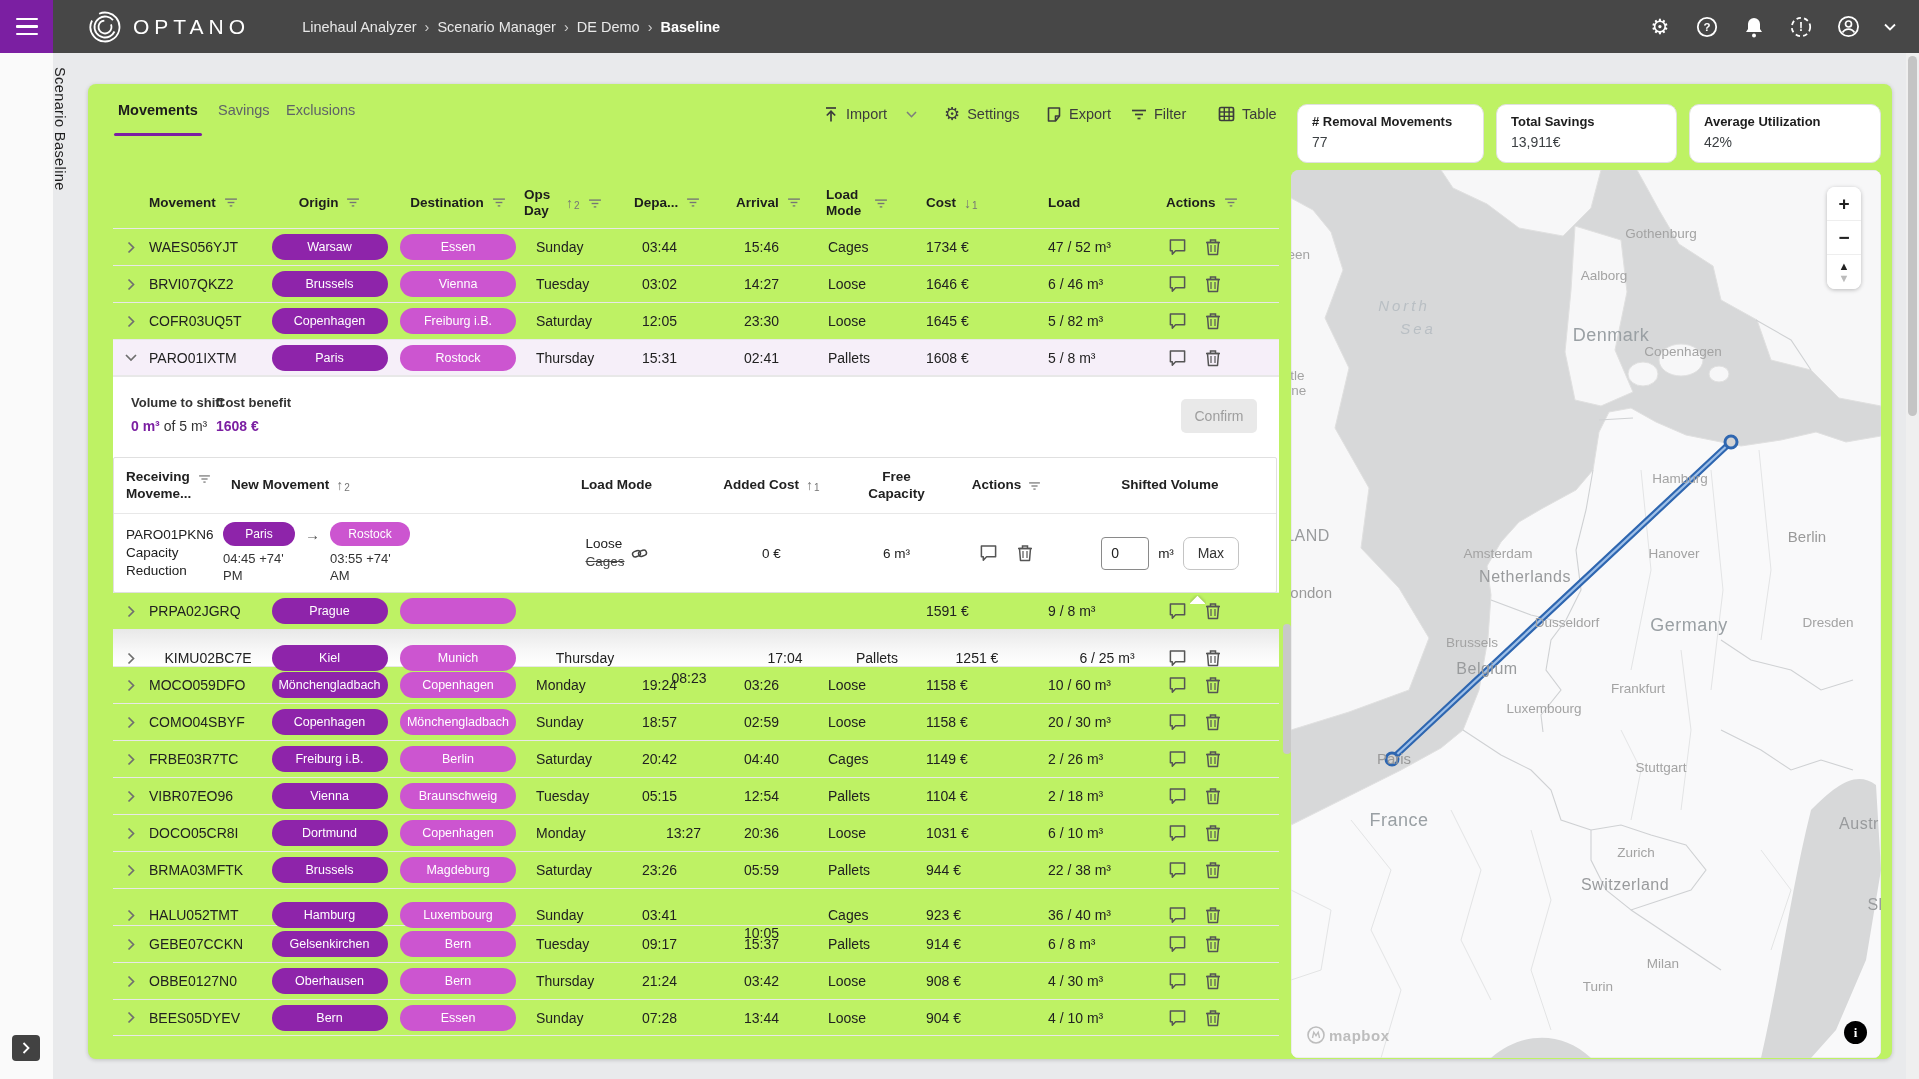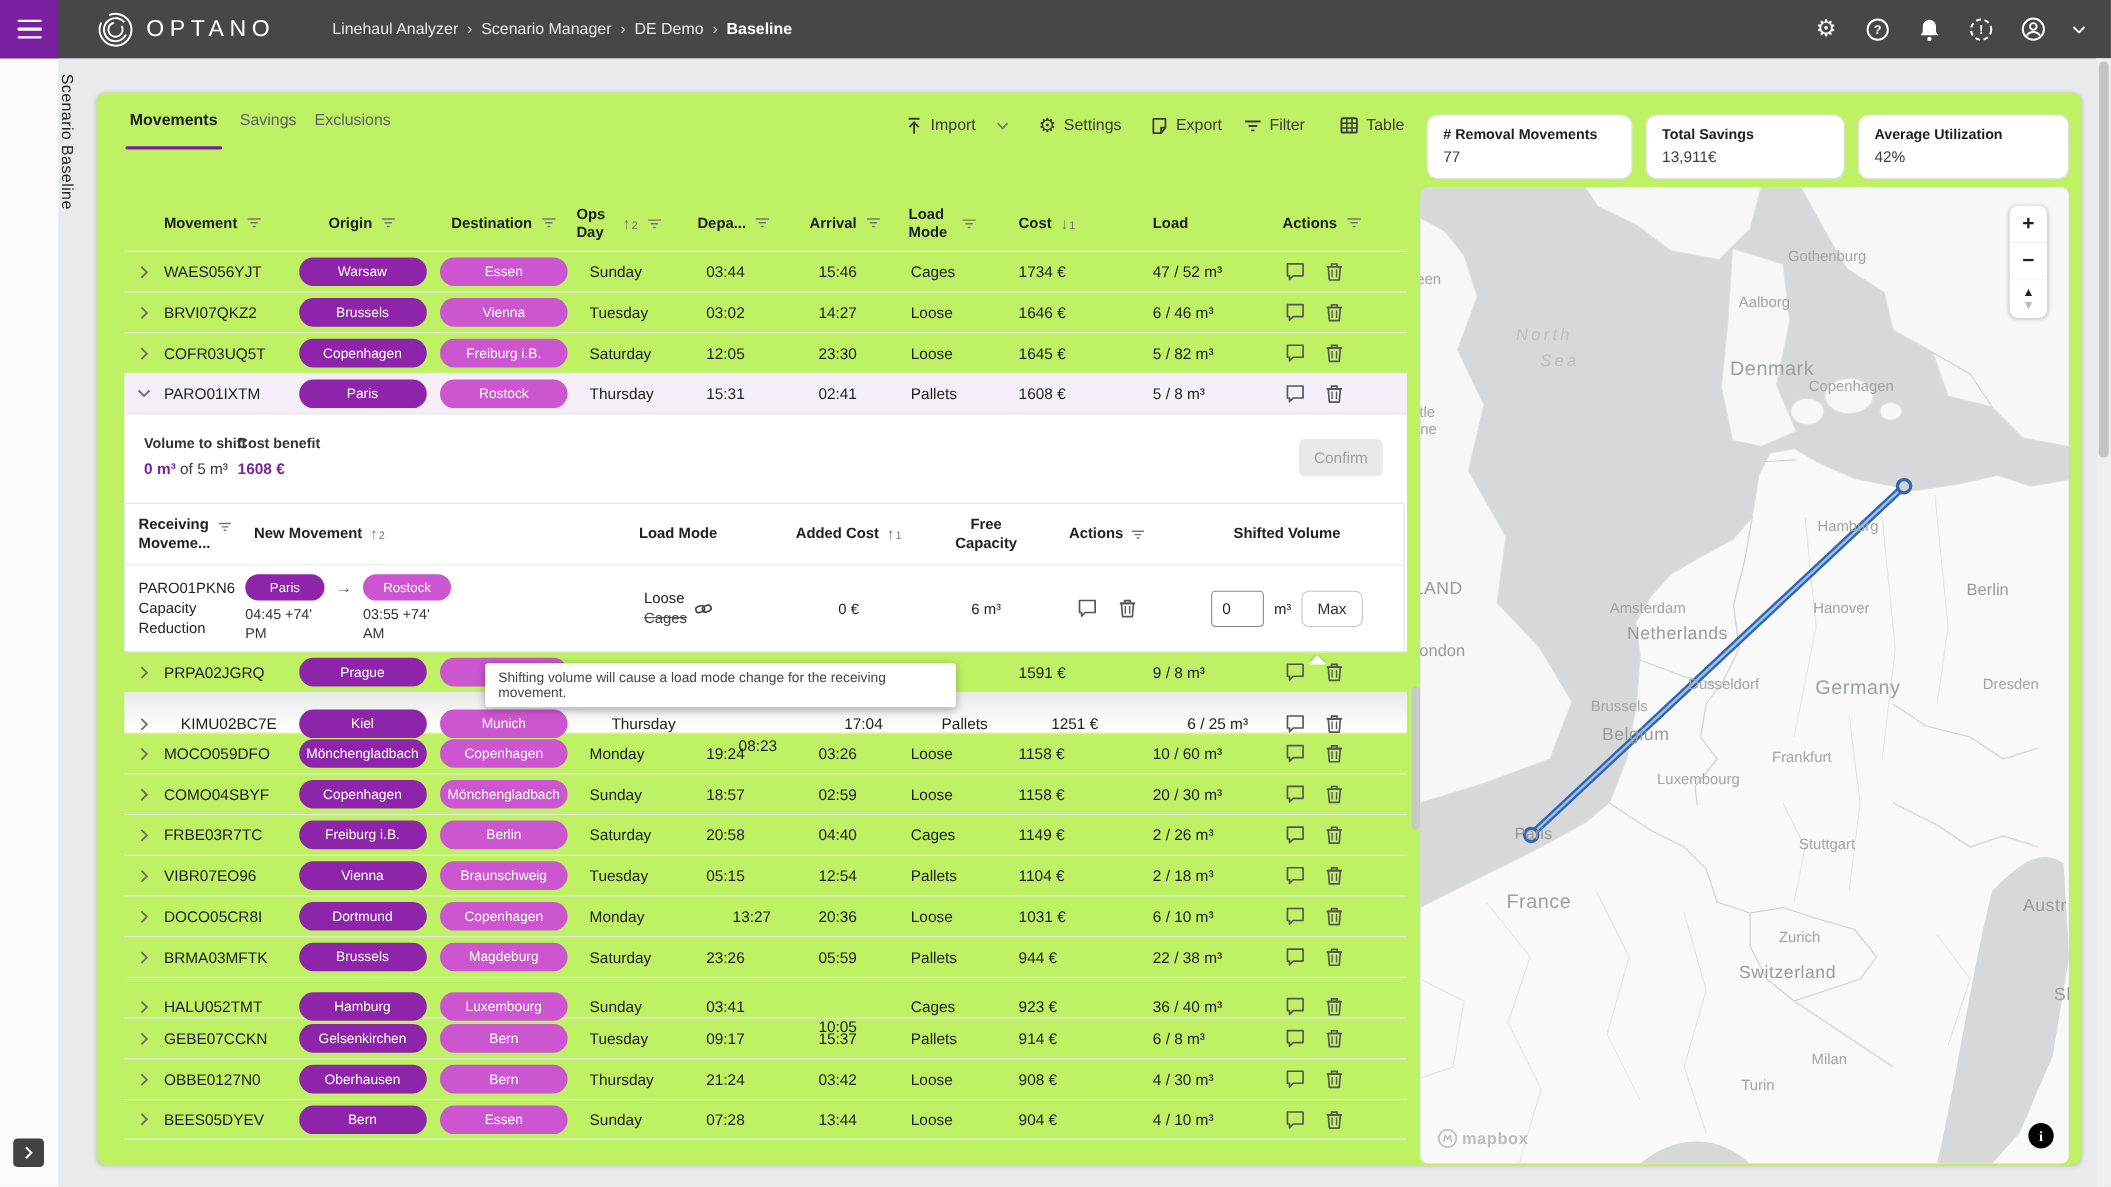--- a/index.html
+++ b/index.html
@@ -743,21 +743,21 @@
             </svg>
           </span>
     <span>FRBE03R7TC</span>
     <span class="pillcell">
             <span class="pill origin">Freiburg i.B.</span>
           </span>
     <span class="pillcell">
             <span class="pill dest">Berlin</span>
           </span>
     <span style="padding-left:12px;">Saturday</span>
-    <span style="padding-left:8px;">20:58</span>
+    <span style="padding-left:8px;">20:42</span>
     <span style="padding-left:8px;">04:40</span>
     <span style="padding-left:2px;">Cages</span>
     <span>1149 €</span>
     <span style="padding-left:20px;">2 / 26 m³</span>
     <span class="acts">
       <button class="icobtn">
               <svg width="19" height="18" viewBox="0 0 20 19">
                 <path d="M2.5 2 h15 v11.5 h-9.5 l-3.5 3.5 v-3.5 h-2 z" fill="none" stroke="#555" stroke-width="1.6" stroke-linejoin="round"></path>
               </svg>
             </button>
@@ -1028,21 +1028,20 @@
                 <line x1="6" y1="7" x2="6" y2="14" stroke="#555" stroke-width="1.2"></line>
                 <line x1="10" y1="7" x2="10" y2="14" stroke="#555" stroke-width="1.2"></line>
               </svg>
             </button>
     </span>
   </div>
 </div>
   </div>
 
   <div class="ttcaret"></div>
-  <div class="tooltip">Shifting volume will cause a load mode change for the receiving movement.</div>
 
   <div class="tsb">
       <div class="thumb"></div>
     </div>
 
   <div class="map">
     <svg width="590" height="888" viewBox="0 0 590 888">
       <rect x="0" y="0" width="590" height="888" fill="#d7d8d9"></rect>
 
       <path d="M0 28 L22 40 40 62 52 100 34 148 58 198 44 258 78 318 70 378 108 418 138 468 118 520 58 542 0 560 Z" fill="#f7f7f8" stroke="#e0e0e0" stroke-width="1"></path>

